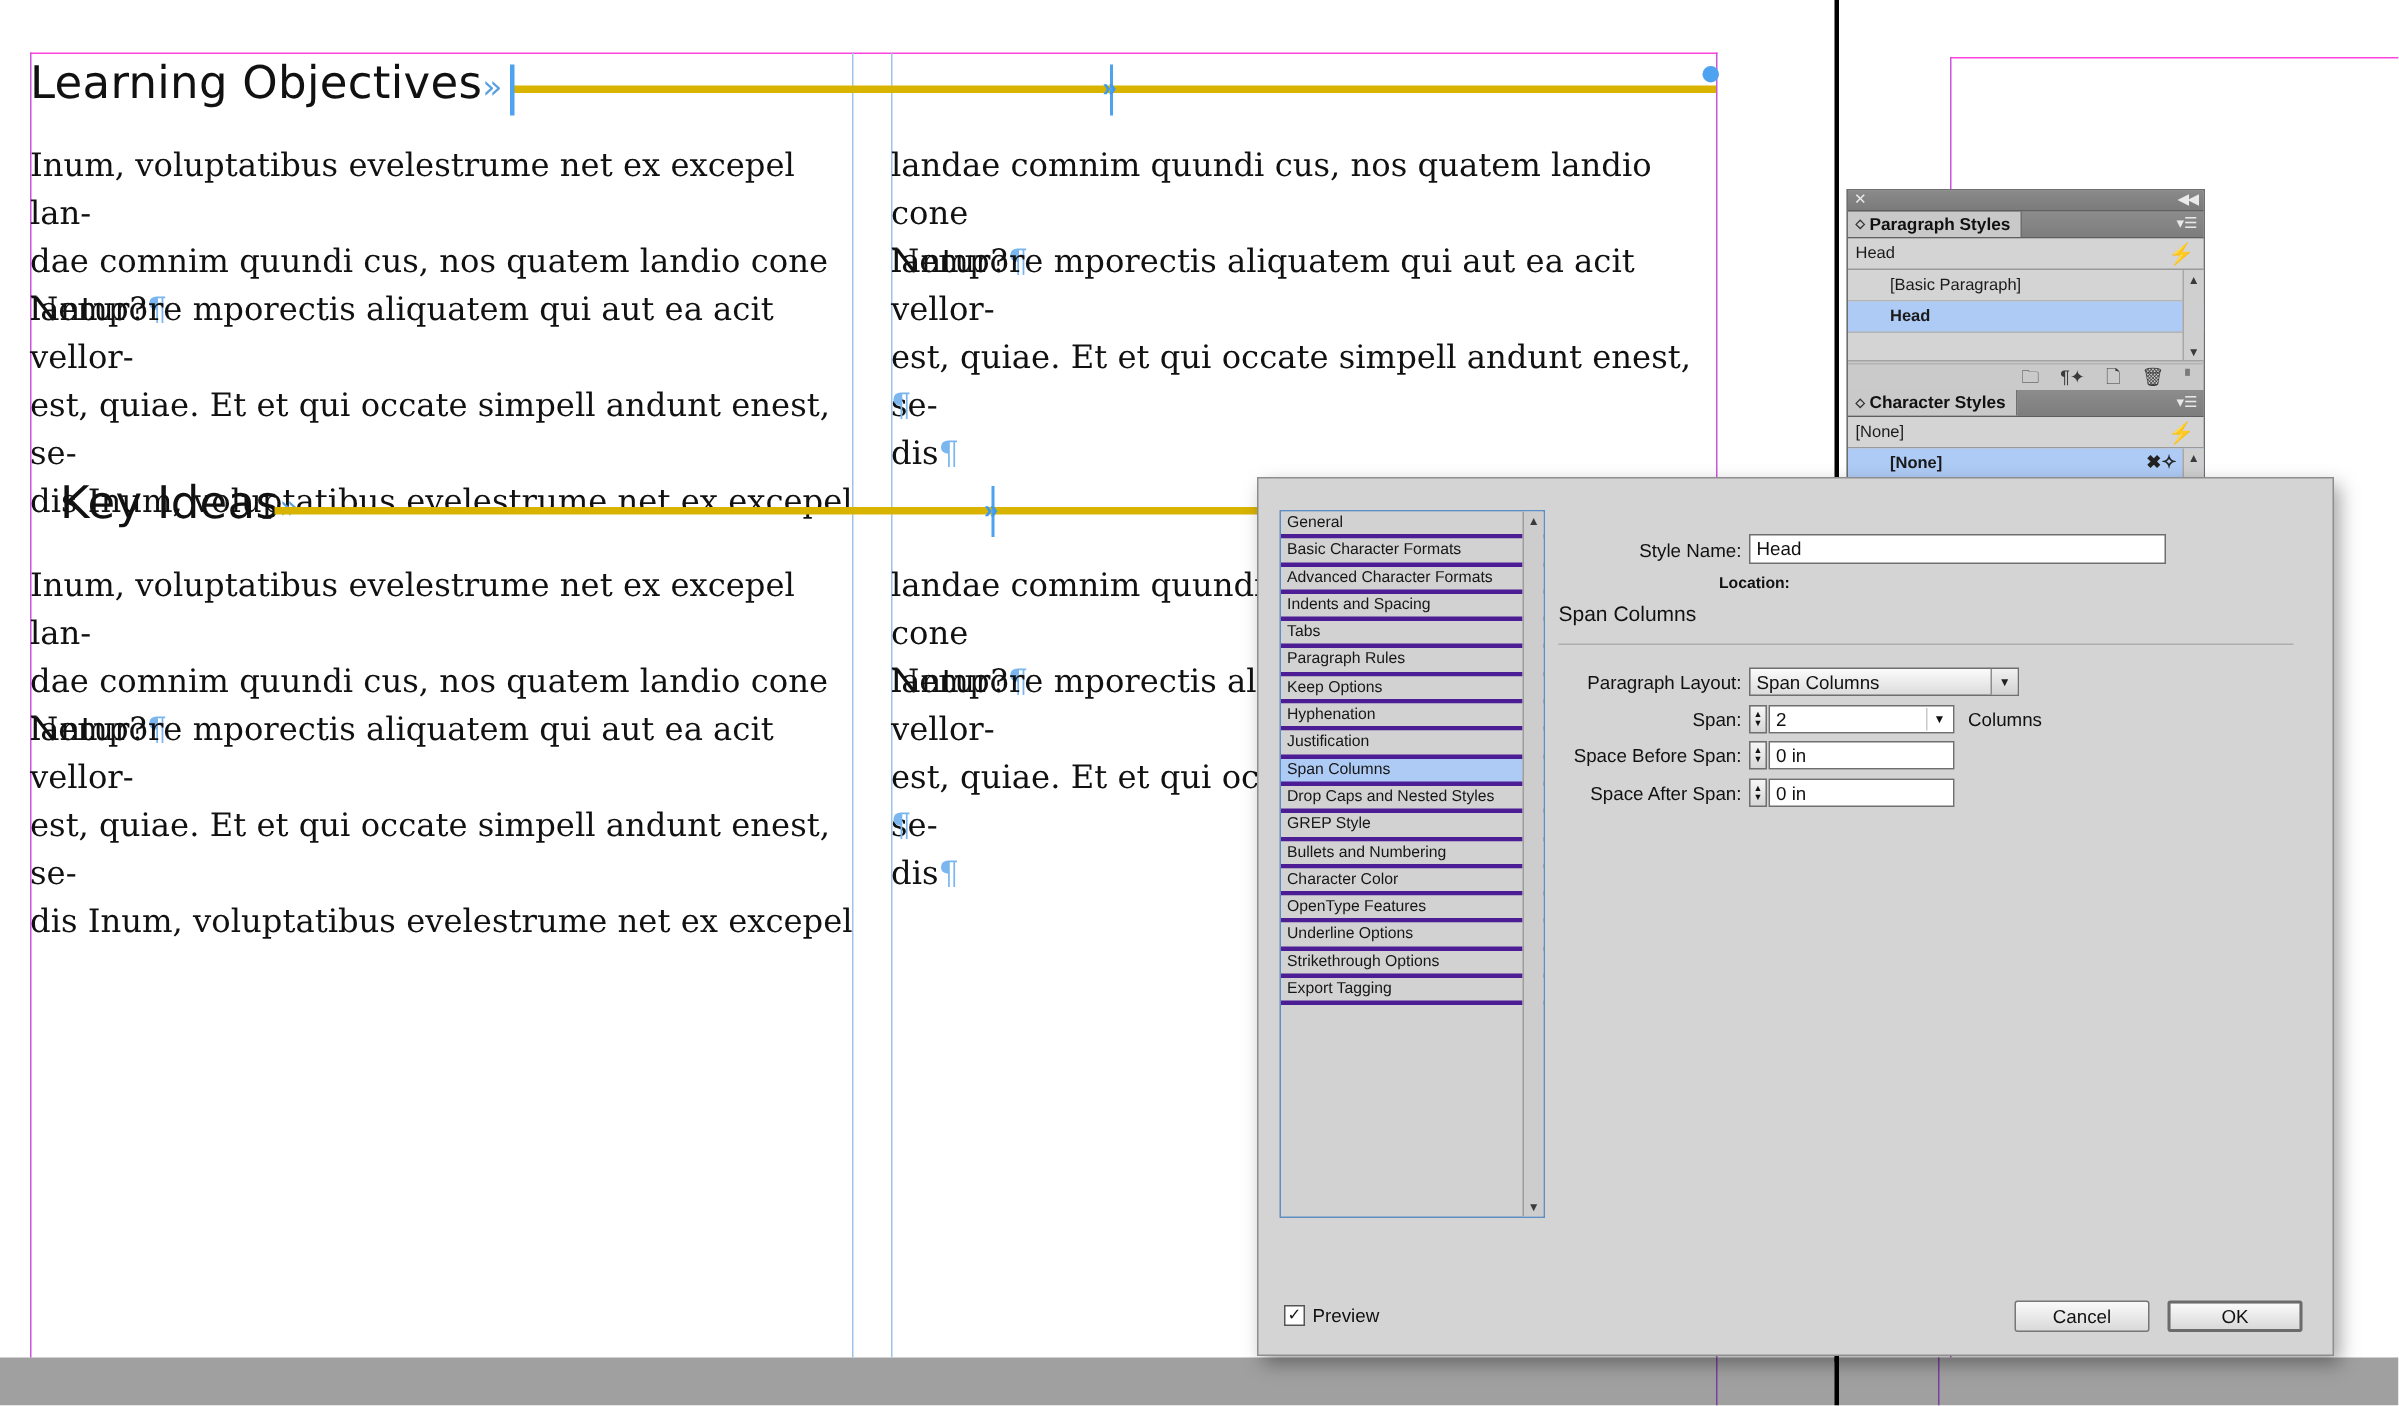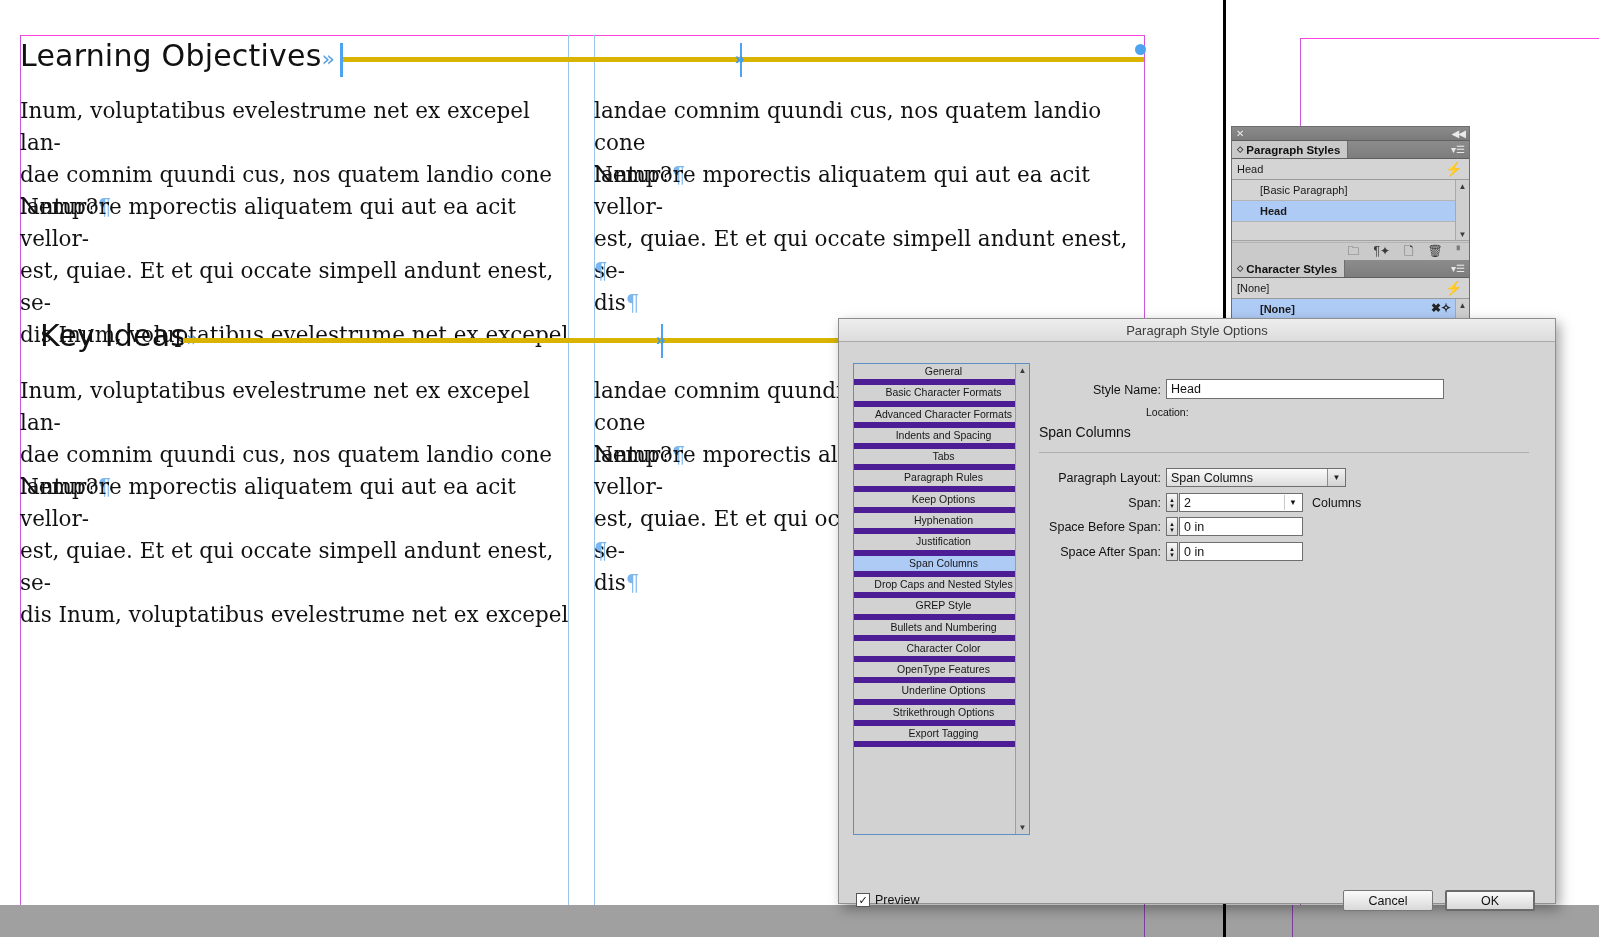--- a/index.html
+++ b/index.html
@@ -116,22 +116,22 @@
     font-size:13px;color:#3d3d3d;
   }
   .dlg-body{position:relative;width:100%;height:562px;}
 
   .cat-list{
     position:absolute;left:14px;top:21px;width:175px;height:470px;
     background:#d2d2d2;border:1px solid #5d8ec4;overflow:hidden;
   }
   .cat-item{
     height:15.3px;line-height:15.3px;padding-left:4px;font-size:10.5px;color:#161616;
-    border-bottom:6px solid #4c1d95;background:#d2d2d2;
-    white-space:nowrap;overflow:hidden;text-align:center;
+    border-bottom:3px solid #4c1d95;background:#d2d2d2;
+    white-space:nowrap;overflow:hidden;
   }
   .cat-item.sel{background:#aecbf5;}
   .cat-scroll{
     position:absolute;right:0;top:0;width:13px;height:100%;
     background:#cdcdcd;border-left:1px solid #9d9d9d;
   }
   .cat-scroll .sb-arrow{height:13px;}
 
   .lbl{position:absolute;text-align:right;font-size:12.5px;color:#111;}
   .inp{
@@ -157,21 +157,21 @@
     font-size:8px;color:#111;border-left:1px solid #c9c9c9;
   }
   .stepper{
     position:absolute;width:12px;height:19px;border:1px solid #6f6f6f;box-sizing:border-box;
     background:linear-gradient(#f6f6f6,#d7d7d7);
     display:flex;flex-direction:column;align-items:center;justify-content:center;
     font-size:6px;line-height:6px;color:#111;
   }
   .section-title{position:absolute;font-size:14px;color:#111;}
   .section-rule{position:absolute;height:1px;background:#aeaeae;}
-  .loc-lbl{position:absolute;font-size:10.5px;color:#111;}
+  .loc-lbl{position:absolute;font-size:10.5px;color:#111;font-weight:bold;}
   .chkbox{
     width:12px;height:12px;background:#fff;border:1px solid #555;
     display:flex;align-items:center;justify-content:center;font-size:11px;line-height:1;color:#111;
   }
   .btn{
     position:absolute;height:21px;box-sizing:border-box;
     background:linear-gradient(#fafafa,#d9d9d9);
     border:1px solid #777;border-radius:2px;
     display:flex;align-items:center;justify-content:center;
     font-size:12.5px;color:#111;
@@ -324,23 +324,20 @@
       <span>[None]</span>
       <span style="position:absolute;right:18px;top:2px;font-size:12px;color:#222;">✖✧</span>
     </div>
     <div class="list-scroll">
       <div class="sb-arrow">▲</div>
     </div>
   </div>
 </div>
 
 <div id="dialog">
-  <div class="dlg-title">
-    <span>Paragraph Style Options</span>
-  </div>
 
   <div class="dlg-body">
 
     <div class="cat-list">
       <div class="cat-item">General</div>
       <div class="cat-item">Basic Character Formats</div>
       <div class="cat-item">Advanced Character Formats</div>
       <div class="cat-item">Indents and Spacing</div>
       <div class="cat-item">Tabs</div>
       <div class="cat-item">Paragraph Rules</div>

